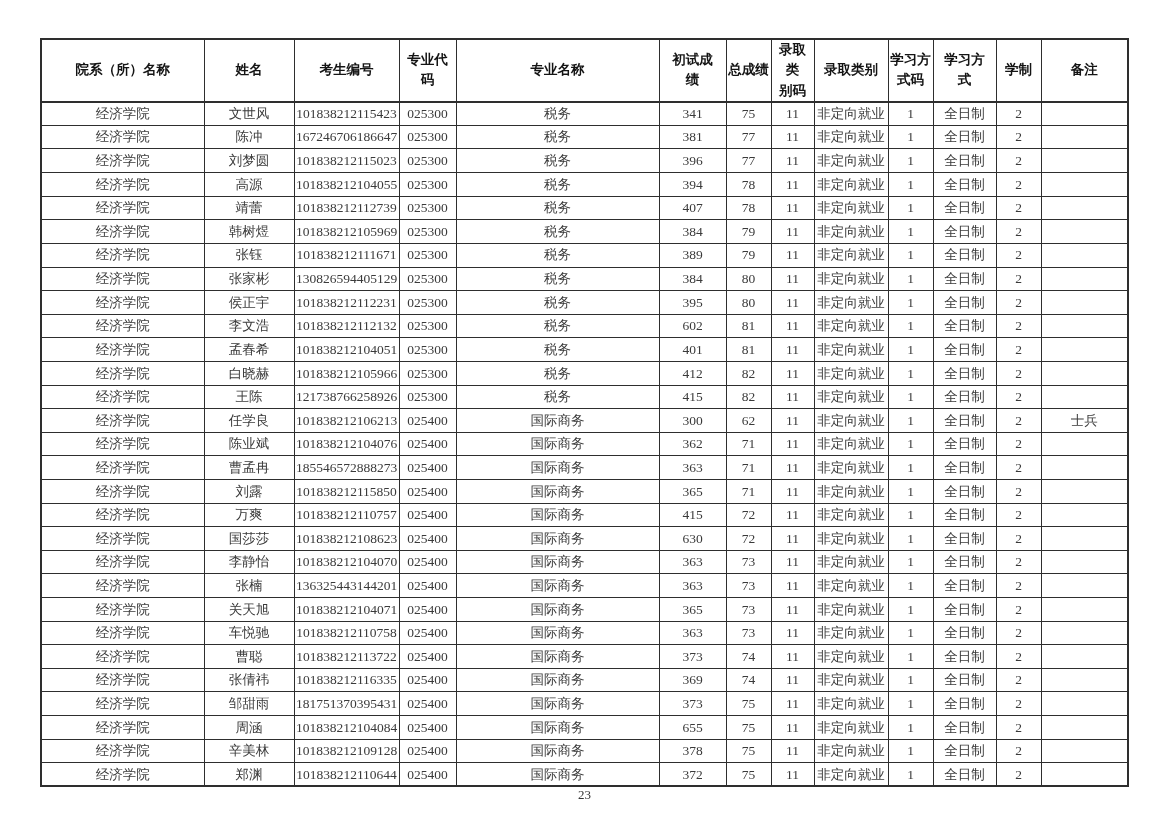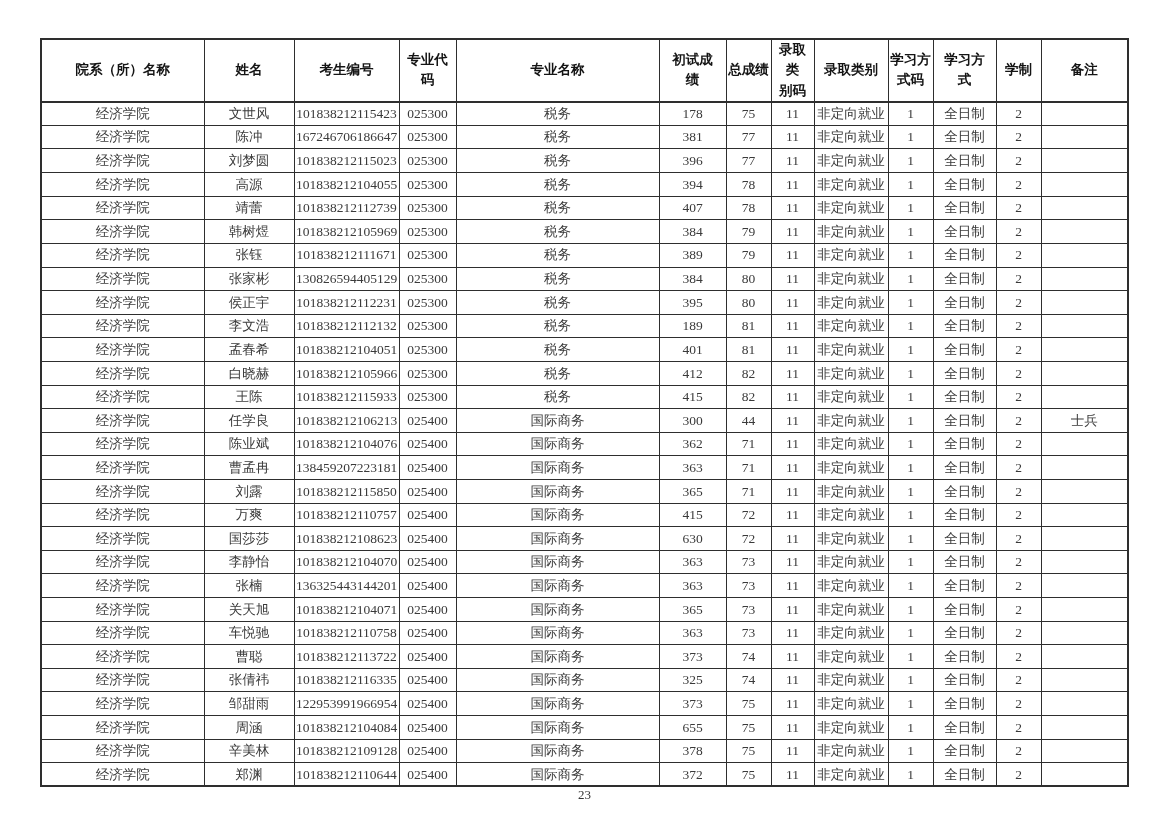--- a/index.html
+++ b/index.html
@@ -108,21 +108,21 @@
           <th>备注</th>
         </tr>
     </thead>
     <tbody id="body-rows">
         <tr>
           <td>经济学院</td>
           <td>文世风</td>
           <td>101838212115423</td>
           <td>025300</td>
           <td>税务</td>
-          <td>178</td>
+          <td>341</td>
           <td>75</td>
           <td>11</td>
           <td>非定向就业</td>
           <td>1</td>
           <td>全日制</td>
           <td>2</td>
           <td></td>
         </tr>
         <tr>
           <td>经济学院</td>
@@ -243,21 +243,21 @@
           <td>全日制</td>
           <td>2</td>
           <td></td>
         </tr>
         <tr>
           <td>经济学院</td>
           <td>李文浩</td>
           <td>101838212112132</td>
           <td>025300</td>
           <td>税务</td>
-          <td>189</td>
+          <td>602</td>
           <td>81</td>
           <td>11</td>
           <td>非定向就业</td>
           <td>1</td>
           <td>全日制</td>
           <td>2</td>
           <td></td>
         </tr>
         <tr>
           <td>经济学院</td>
@@ -285,40 +285,40 @@
           <td>11</td>
           <td>非定向就业</td>
           <td>1</td>
           <td>全日制</td>
           <td>2</td>
           <td></td>
         </tr>
         <tr>
           <td>经济学院</td>
           <td>王陈</td>
-          <td>101838212115933</td>
+          <td>121738766258926</td>
           <td>025300</td>
           <td>税务</td>
           <td>415</td>
           <td>82</td>
           <td>11</td>
           <td>非定向就业</td>
           <td>1</td>
           <td>全日制</td>
           <td>2</td>
           <td></td>
         </tr>
         <tr>
           <td>经济学院</td>
           <td>任学良</td>
           <td>101838212106213</td>
           <td>025400</td>
           <td>国际商务</td>
           <td>300</td>
-          <td>44</td>
+          <td>62</td>
           <td>11</td>
           <td>非定向就业</td>
           <td>1</td>
           <td>全日制</td>
           <td>2</td>
           <td>士兵</td>
         </tr>
         <tr>
           <td>经济学院</td>
           <td>陈业斌</td>
@@ -330,21 +330,21 @@
           <td>11</td>
           <td>非定向就业</td>
           <td>1</td>
           <td>全日制</td>
           <td>2</td>
           <td></td>
         </tr>
         <tr>
           <td>经济学院</td>
           <td>曹孟冉</td>
-          <td>138459207223181</td>
+          <td>185546572888273</td>
           <td>025400</td>
           <td>国际商务</td>
           <td>363</td>
           <td>71</td>
           <td>11</td>
           <td>非定向就业</td>
           <td>1</td>
           <td>全日制</td>
           <td>2</td>
           <td></td>
@@ -468,33 +468,33 @@
           <td>全日制</td>
           <td>2</td>
           <td></td>
         </tr>
         <tr>
           <td>经济学院</td>
           <td>张倩祎</td>
           <td>101838212116335</td>
           <td>025400</td>
           <td>国际商务</td>
-          <td>325</td>
+          <td>369</td>
           <td>74</td>
           <td>11</td>
           <td>非定向就业</td>
           <td>1</td>
           <td>全日制</td>
           <td>2</td>
           <td></td>
         </tr>
         <tr>
           <td>经济学院</td>
           <td>邹甜雨</td>
-          <td>122953991966954</td>
+          <td>181751370395431</td>
           <td>025400</td>
           <td>国际商务</td>
           <td>373</td>
           <td>75</td>
           <td>11</td>
           <td>非定向就业</td>
           <td>1</td>
           <td>全日制</td>
           <td>2</td>
           <td></td>

